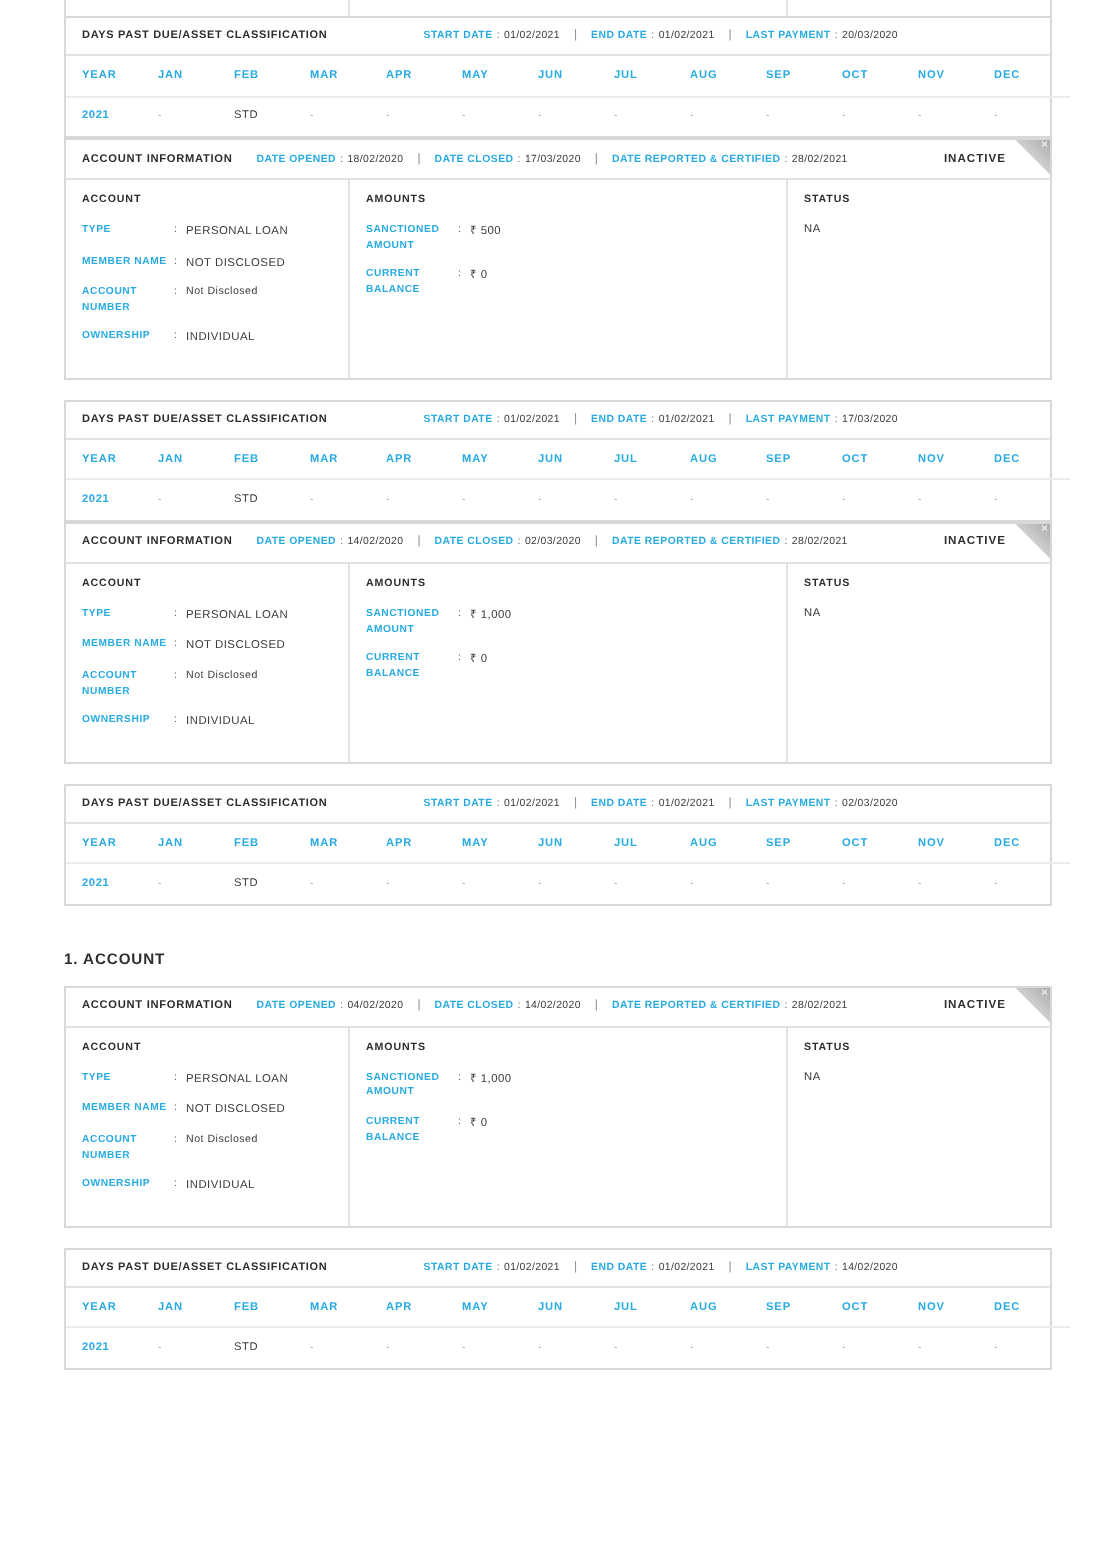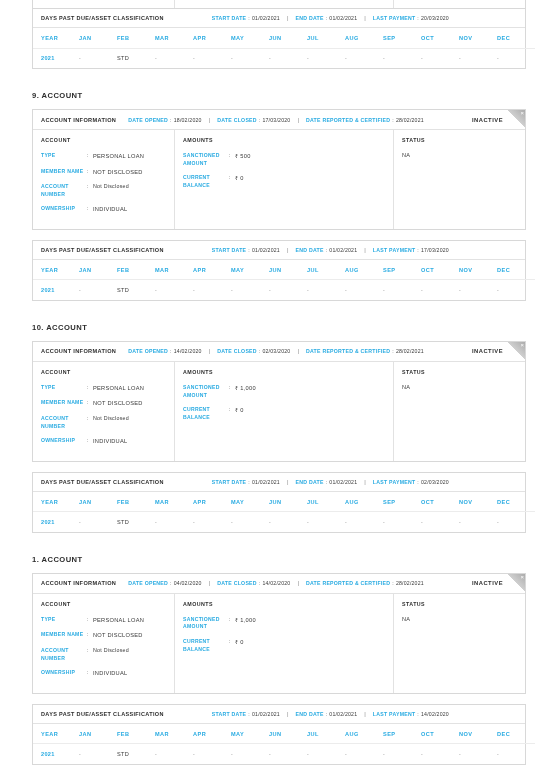--- a/index.html
+++ b/index.html
@@ -236,21 +236,20 @@
             <td class="dash">-</td>
             <td class="dash">-</td>
             <td class="dash">-</td>
             <td class="dash">-</td>
             <td class="dash">-</td>
           </tr>
         </tbody>
     </table>
   </div>
 
-  <div class="sec-heading">9. ACCOUNT</div>
   <div class="panel">
     <div class="acc-head">
       <span class="acc-head-title">ACCOUNT INFORMATION</span>
       <span class="meta">
         <span class="k">DATE OPENED</span>
         <span class="sep">:</span>
         <span class="v">18/02/2020</span>
       </span>
       <span class="pipe">|</span>
       <span class="meta">
@@ -378,21 +377,20 @@
             <td class="dash">-</td>
             <td class="dash">-</td>
             <td class="dash">-</td>
             <td class="dash">-</td>
             <td class="dash">-</td>
           </tr>
         </tbody>
     </table>
   </div>
 
-  <div class="sec-heading">10. ACCOUNT</div>
   <div class="panel">
     <div class="acc-head">
       <span class="acc-head-title">ACCOUNT INFORMATION</span>
       <span class="meta">
         <span class="k">DATE OPENED</span>
         <span class="sep">:</span>
         <span class="v">14/02/2020</span>
       </span>
       <span class="pipe">|</span>
       <span class="meta">

